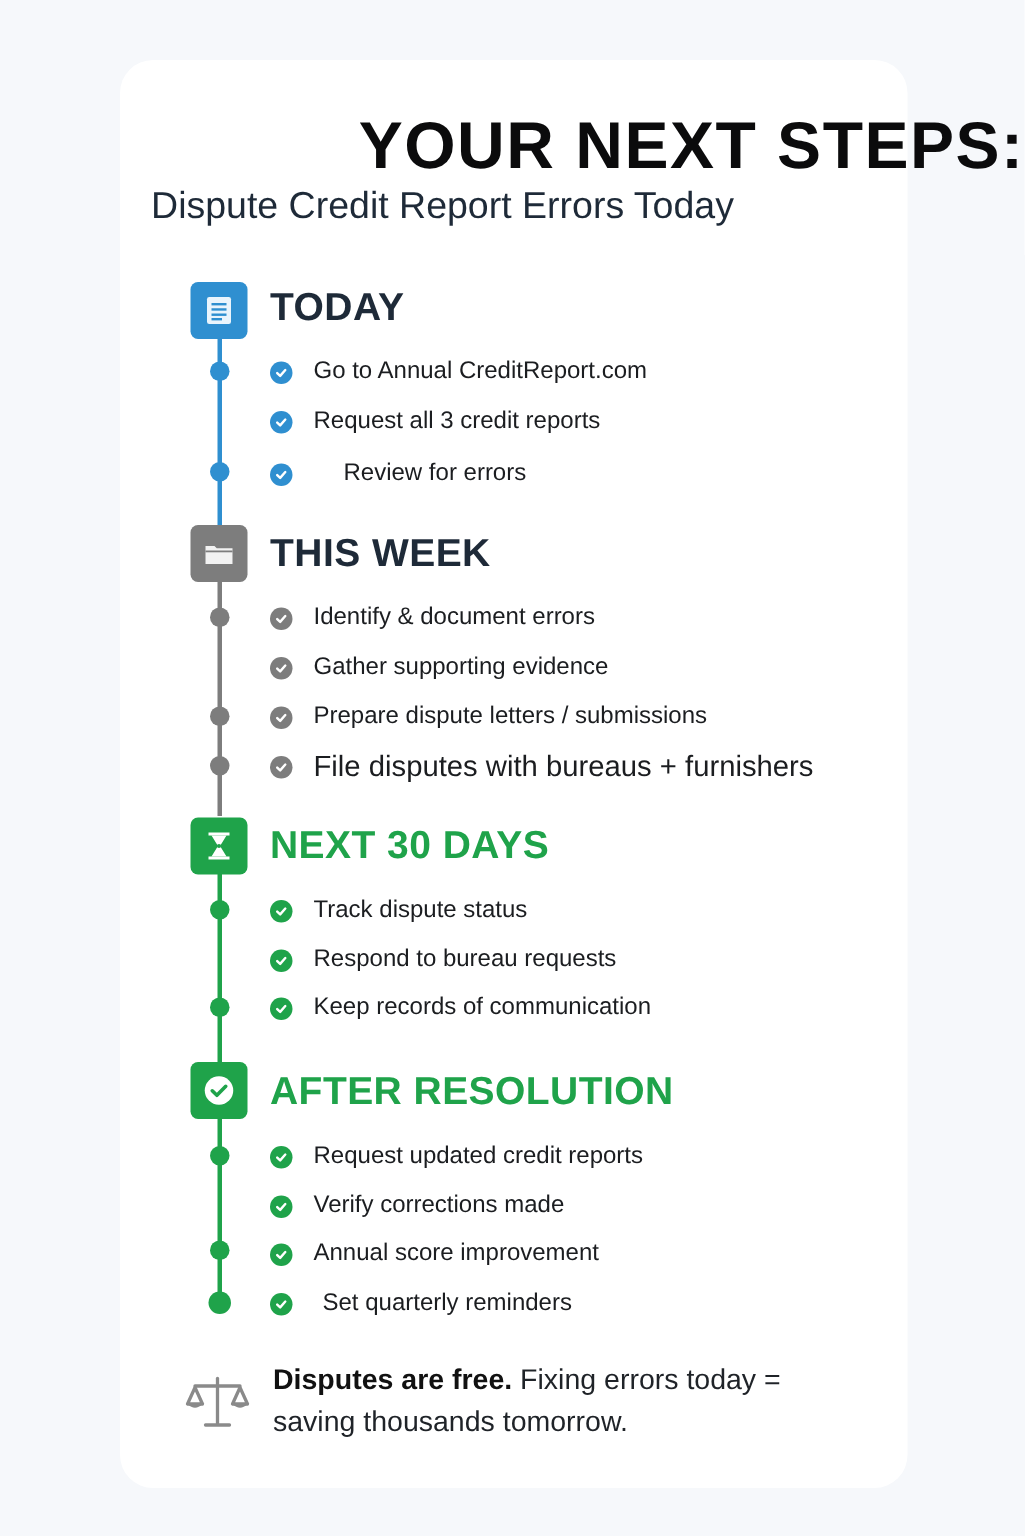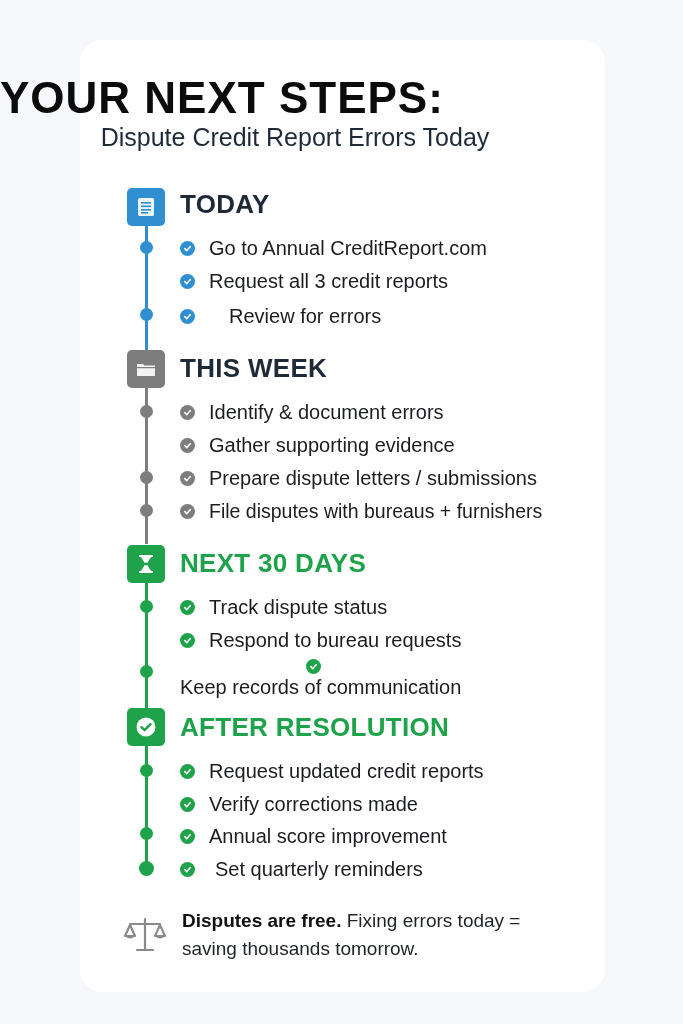--- a/index.html
+++ b/index.html
@@ -14,21 +14,21 @@
     .card {
       position: absolute;
       left: 80px; top: 40px;
       width: 525px; height: 952px;
       background: #ffffff;
       border-radius: 22px;
     }
     .title {
       position: absolute;
       left: 0; top: 74px; width: 683px;
-      text-align: left;
+      text-align: right;
       font-size: 44px; font-weight: 700; letter-spacing: 1px;
       color: #0b0b0c;
       line-height: 48px;
     }
     .subtitle {
       position: absolute;
       left: 0; top: 122px; width: 590px;
       text-align: center;
       font-size: 25px; font-weight: 400;
       color: #1e2a38;
@@ -62,21 +62,21 @@
       display: flex; align-items: center;
       height: 26px;
     }
     .check {
       width: 15px; height: 15px; border-radius: 50%;
       display: flex; align-items: center; justify-content: center;
       margin-right: 14px;
       flex: 0 0 15px;
     }
     .item-text {
-      font-size: 20px; color: #1b1d20; line-height: 26px; white-space: nowrap;
+      font-size: 16px; color: #1b1d20; line-height: 26px; white-space: nowrap;
     }
     .footer {
       position: absolute;
       left: 122px; top: 907px;
       display: flex; align-items: flex-start;
     }
     .footer-icon { width: 46px; height: 40px; margin-top: 8px; margin-right: 14px; }
     .footer-text {
       font-size: 19px; line-height: 28px; color: #1f2328; width: 390px;
     }
@@ -201,21 +201,21 @@
   <span class="item-text">Track dispute status</span>
 </div>
 <div class="item" style="top:627px;">
   <span class="check" style="background:#1fa34a;">
     <svg width="9" height="9" viewBox="0 0 10 10">
         <path d="M2 5.2 L4.2 7.3 L8 3" stroke="#fff" stroke-width="1.8" fill="none" stroke-linecap="round" stroke-linejoin="round"></path>
       </svg>
   </span>
   <span class="item-text">Respond to bureau requests</span>
 </div>
-<div class="item" style="top:659px;flex-direction:column;">
+<div class="item" style="top:659px;">
   <span class="check" style="background:#1fa34a;">
     <svg width="9" height="9" viewBox="0 0 10 10">
         <path d="M2 5.2 L4.2 7.3 L8 3" stroke="#fff" stroke-width="1.8" fill="none" stroke-linecap="round" stroke-linejoin="round"></path>
       </svg>
   </span>
   <span class="item-text">Keep records of communication</span>
 </div>
 
 <div class="section-icon" style="top:708px;background:#1fa34a;">
   <svg width="22" height="22" viewBox="0 0 22 22">

